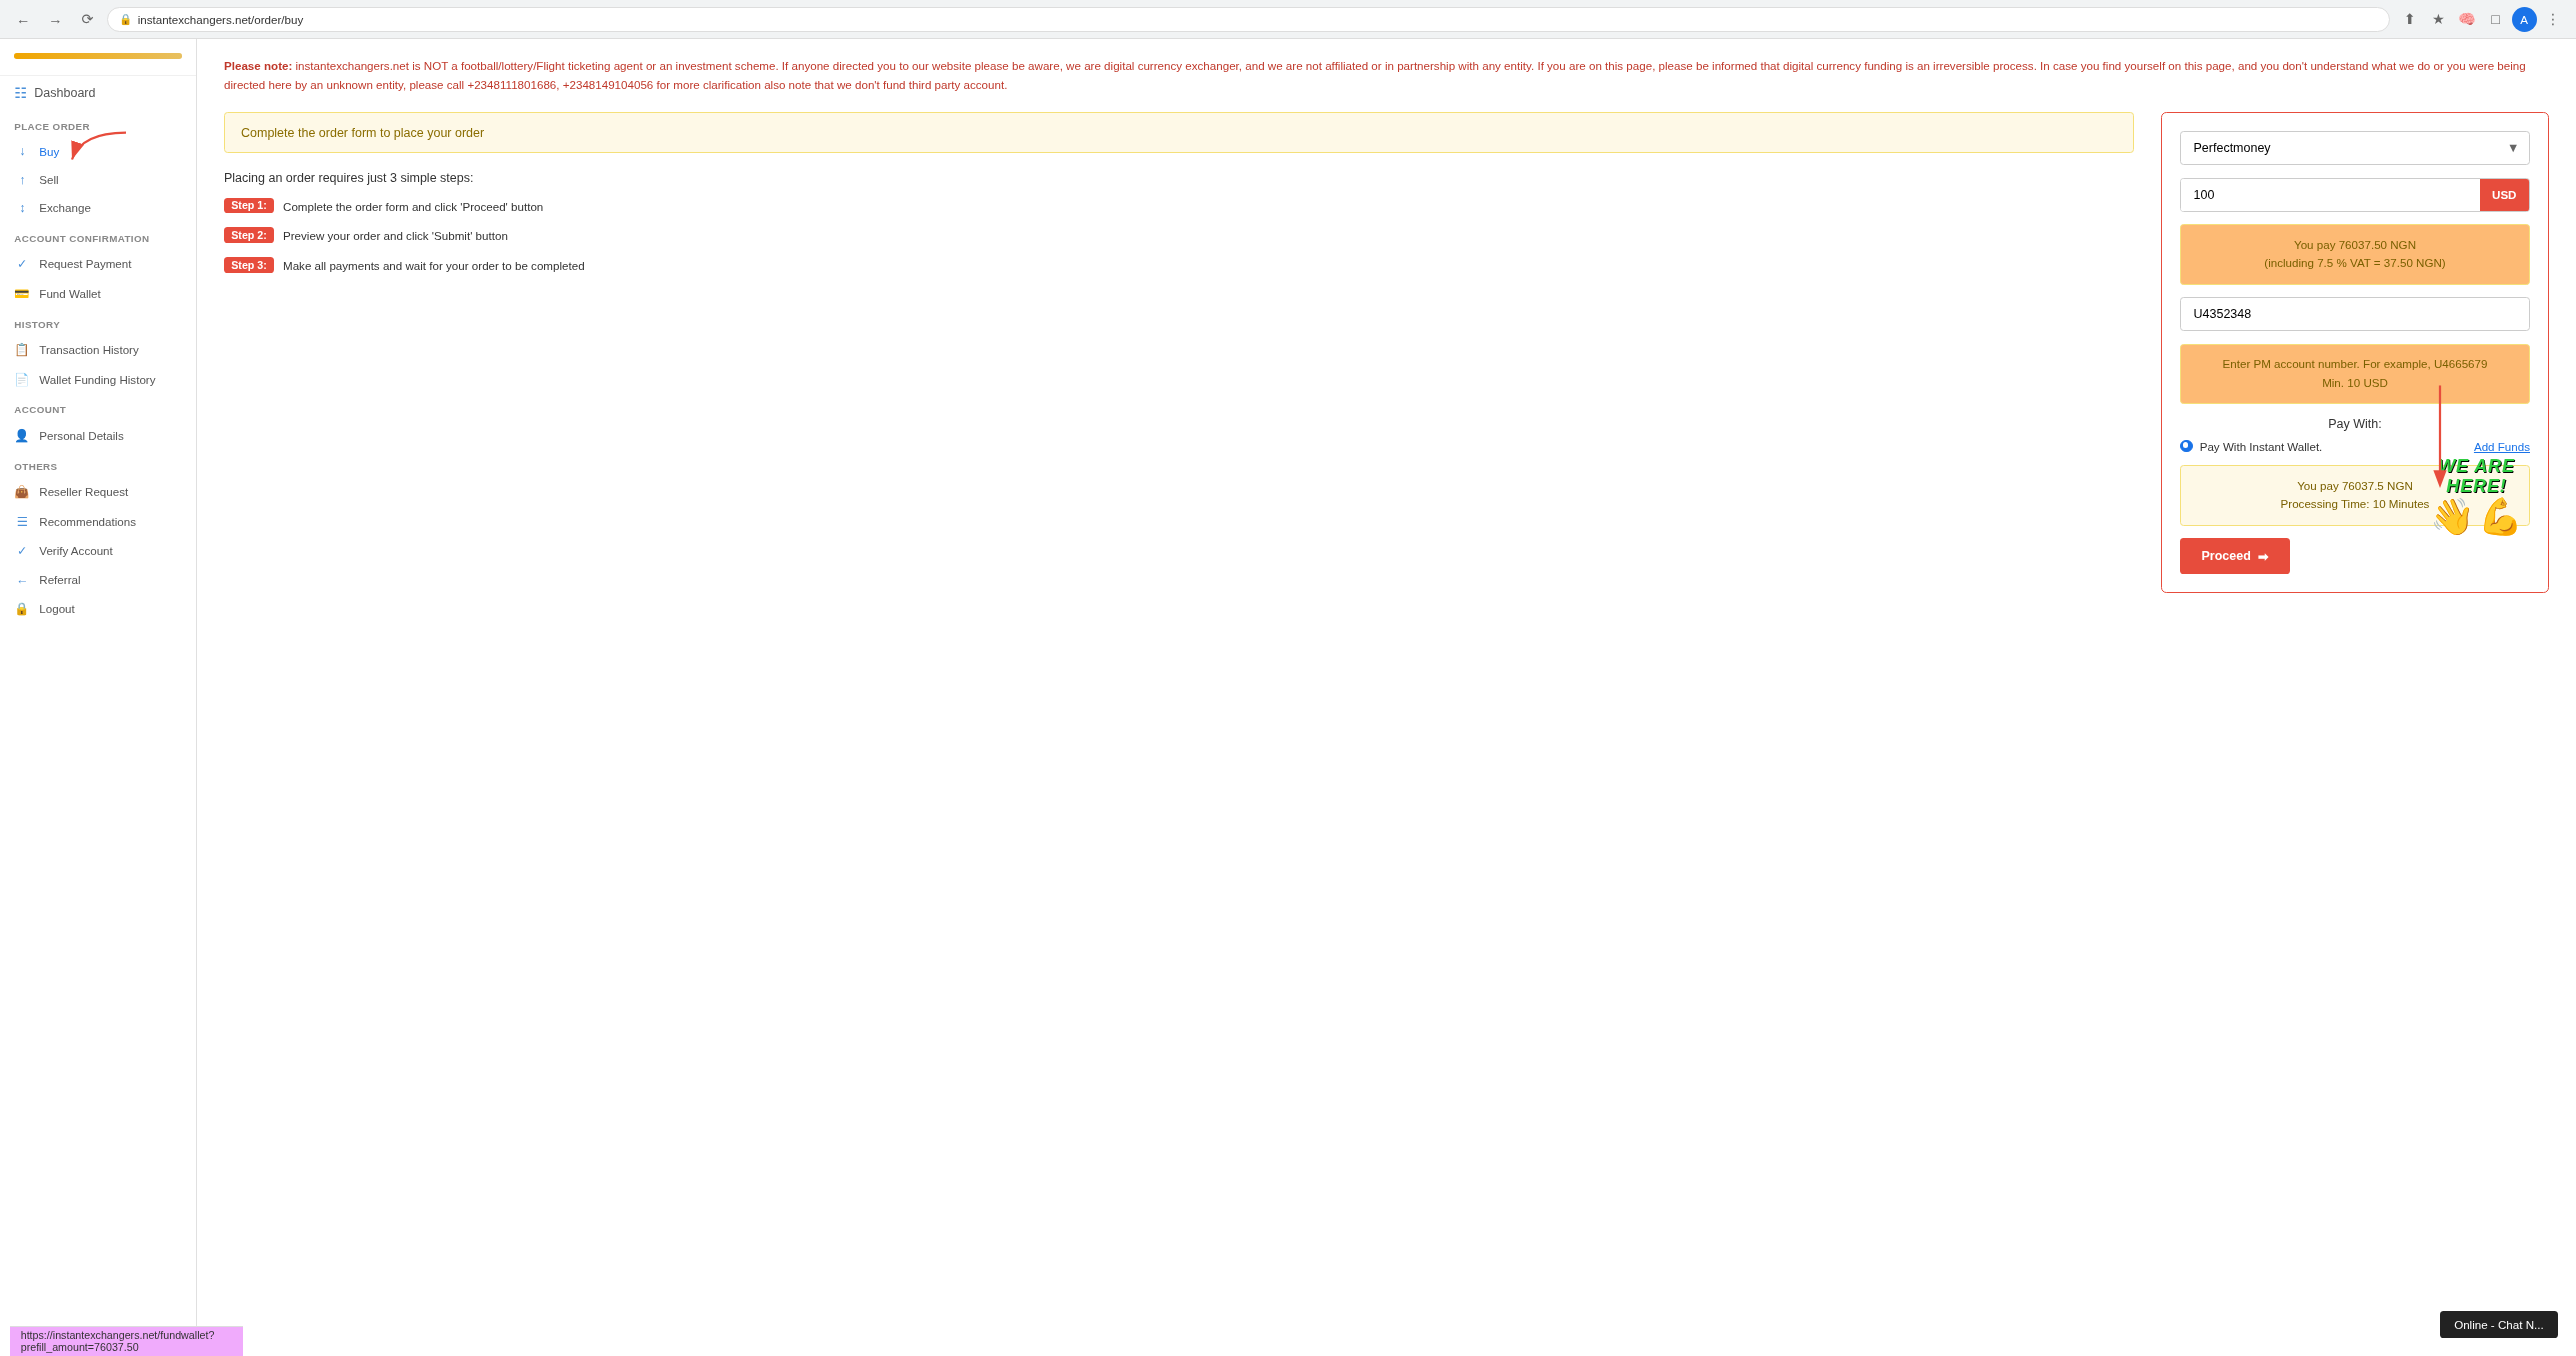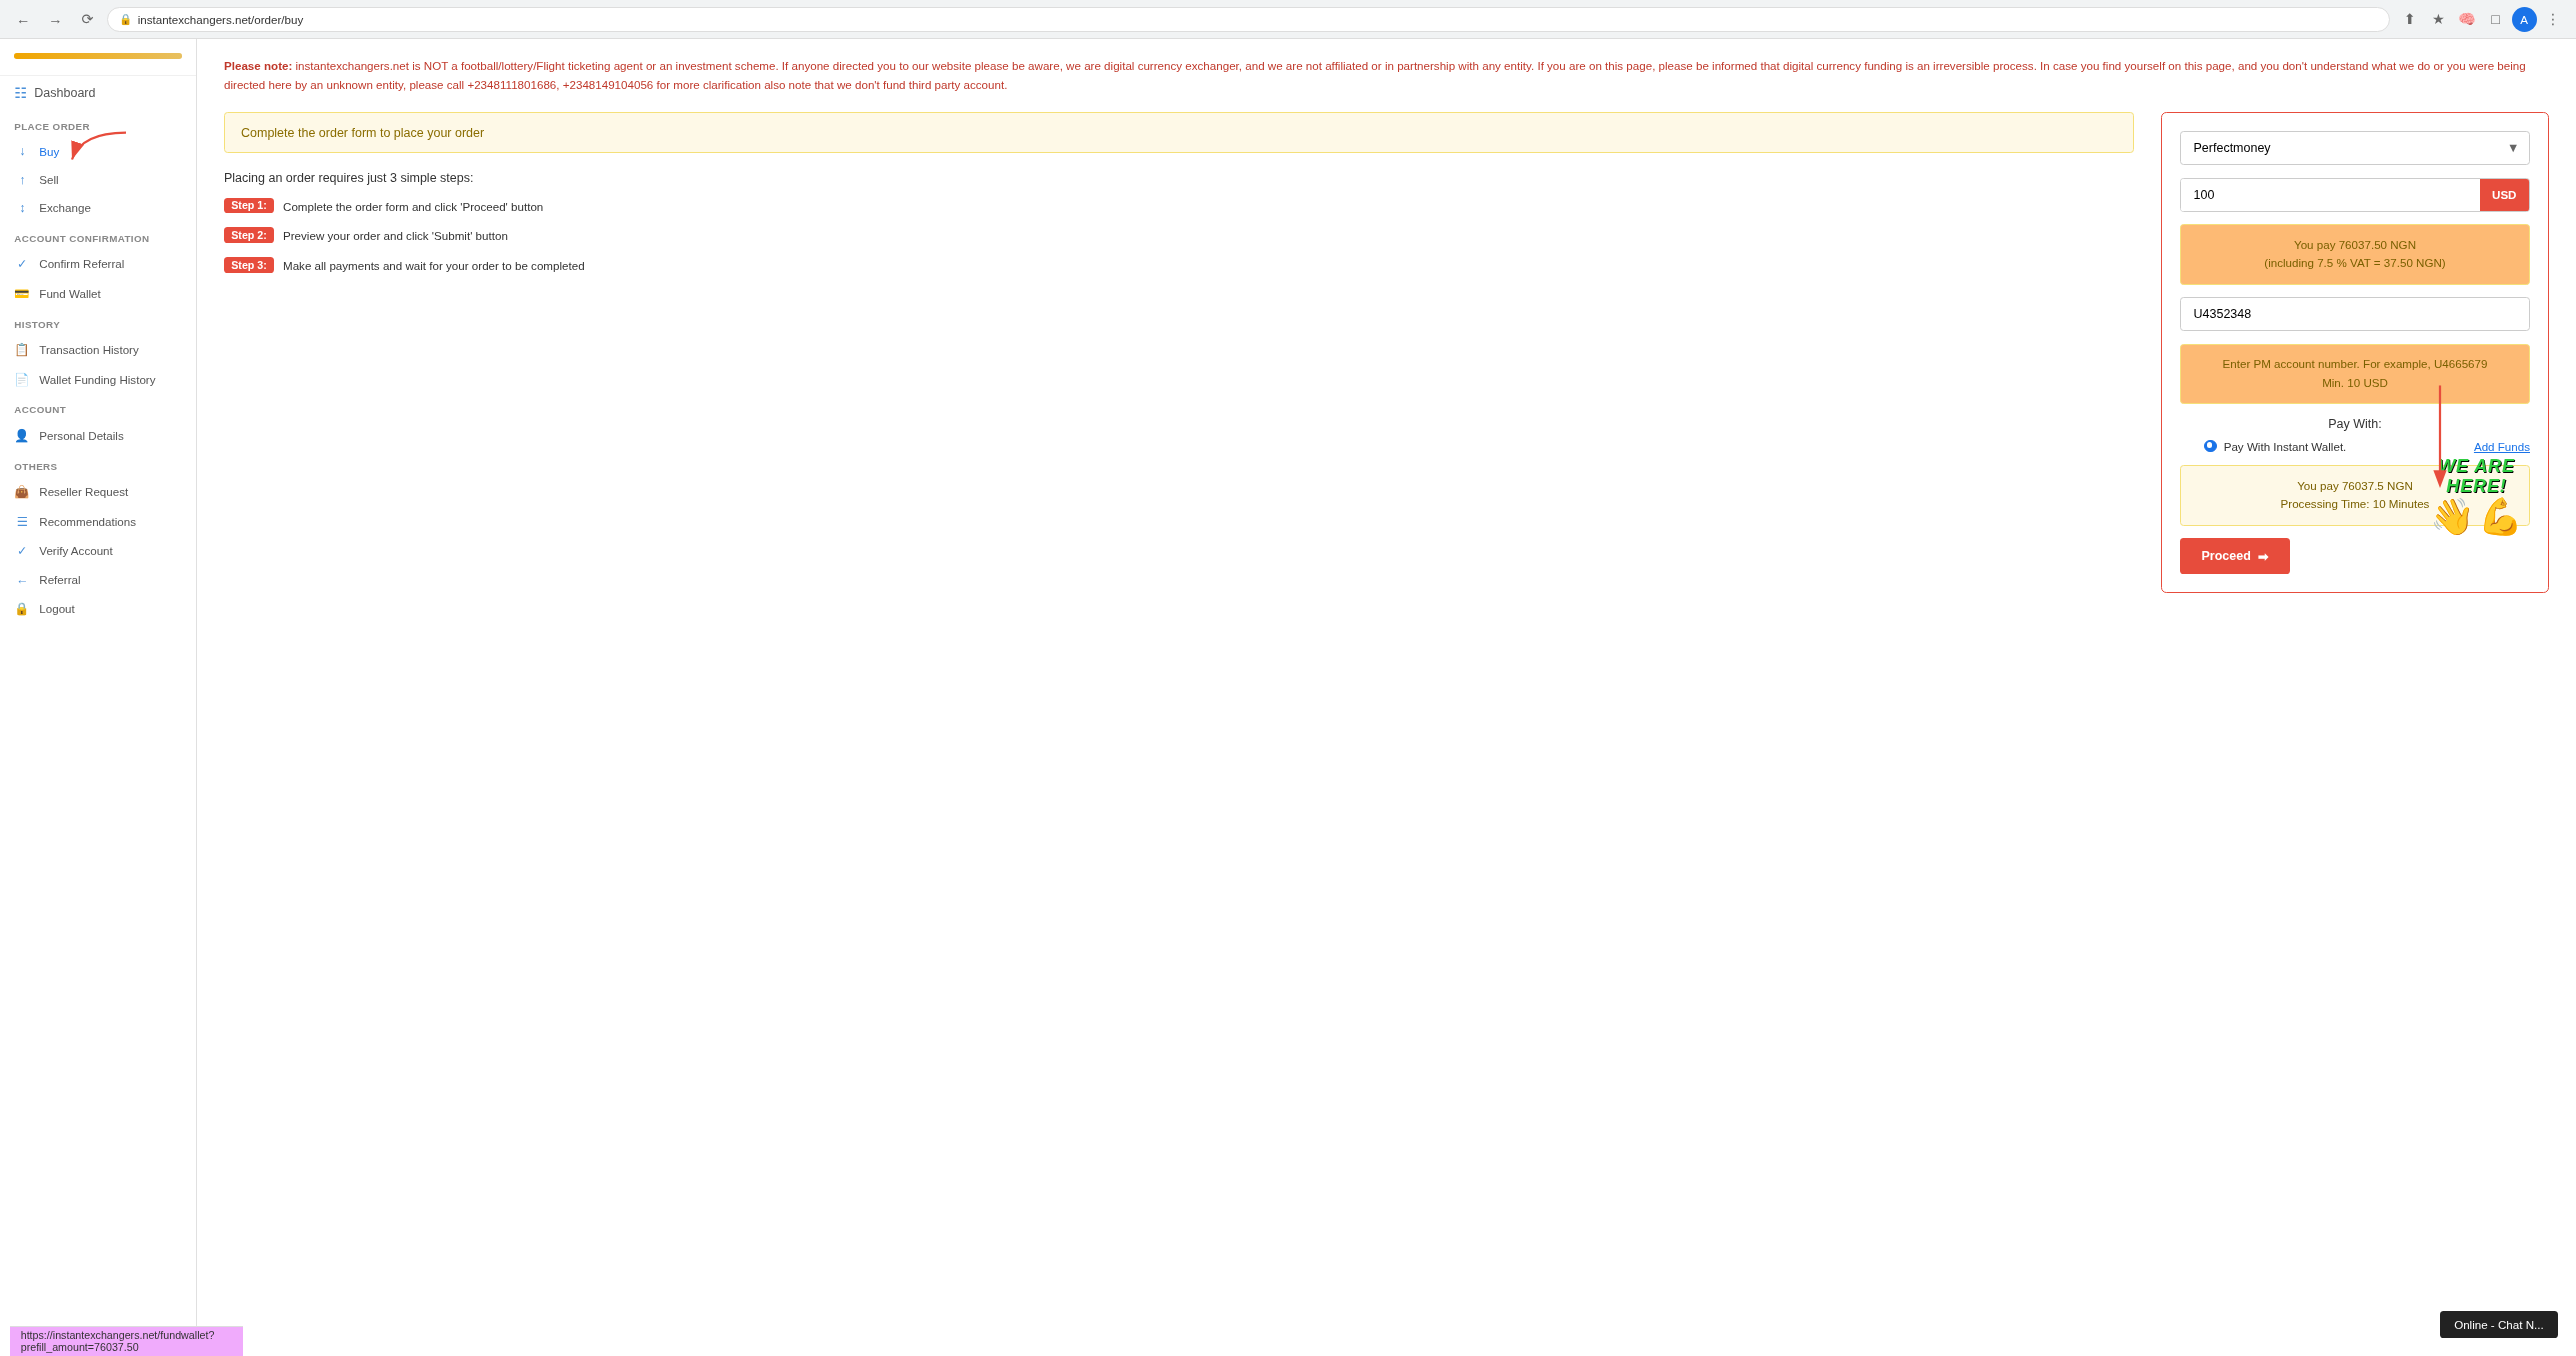--- a/index.html
+++ b/index.html
@@ -186,21 +186,21 @@
       border-radius: 3.6px; font-size: 12.5px; outline: none;
     }
 
     .pay-with-section { margin: 12.5px 0; }
     .pay-with-label { font-size: 12.5px; color: #333; margin-bottom: 9px; text-align: center; }
 
     .radio-row {
       display: flex; align-items: center; justify-content: space-between;
       margin-bottom: 9px;
     }
-    .radio-left { display: flex; align-items: flex-start; gap: 7.2px; margin-left: 24px; }
+    .radio-left { display: flex; align-items: flex-start; gap: 7.2px; }
     .radio-dot {
       width: 12.5px; height: 12.5px; border-radius: 50%;
       background: #1a73e8; border: 1.8px solid #1a73e8;
       position: relative;
     }
     .radio-dot::after {
       content: ''; position: absolute; top: 1.8px; left: 1.8px;
       width: 5.4px; height: 5.4px; border-radius: 50%; background: white;
     }
     .radio-text { font-size: 11.6px; color: #333; }
@@ -321,21 +321,21 @@
     </div>
     <div class="sidebar-item">
       <span class="item-icon">↕</span>
       <span>Exchange</span>
     </div>
 
     <div class="sidebar-section-title">ACCOUNT CONFIRMATION</div>
 
     <div class="sidebar-item">
       <span class="item-icon">✓</span>
-      <span>Confirm Referral</span>
+      <span>Request Payment</span>
     </div>
     <div class="sidebar-item">
       <span class="item-icon">💳</span>
       <span>Fund Wallet</span>
     </div>
 
     <div class="sidebar-section-title">HISTORY</div>
 
     <div class="sidebar-item">
       <span class="item-icon">📋</span>

